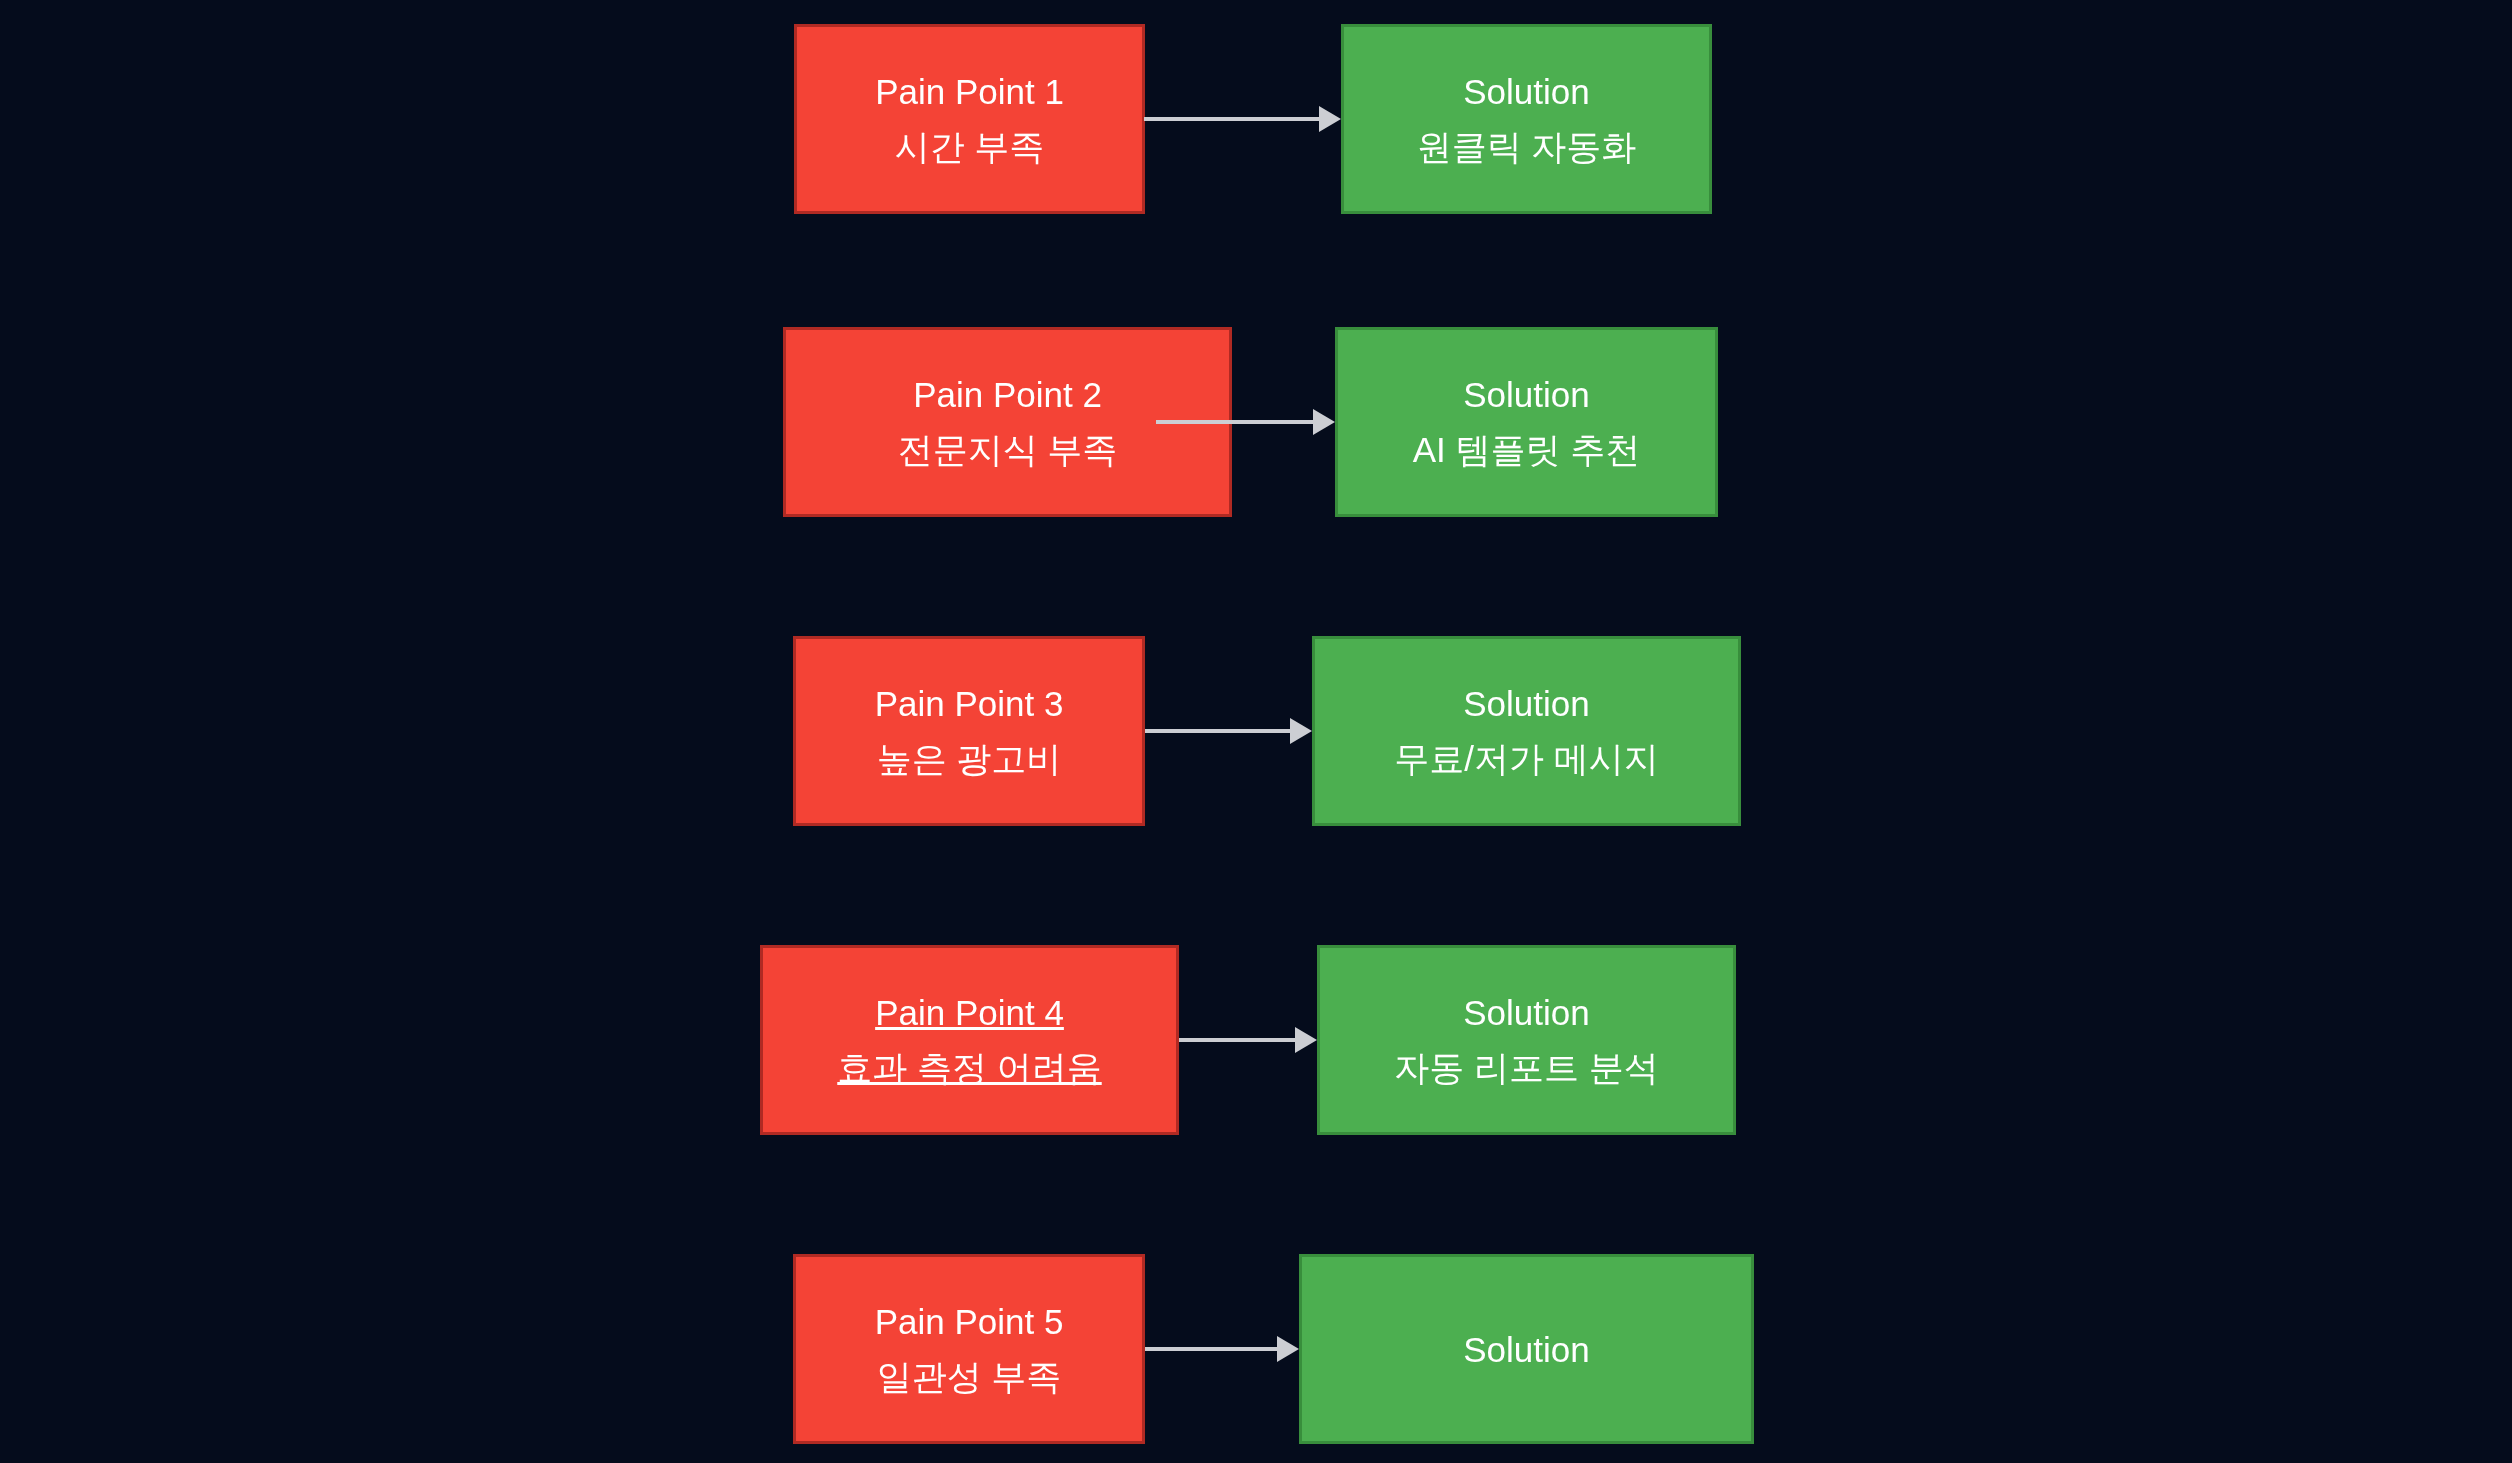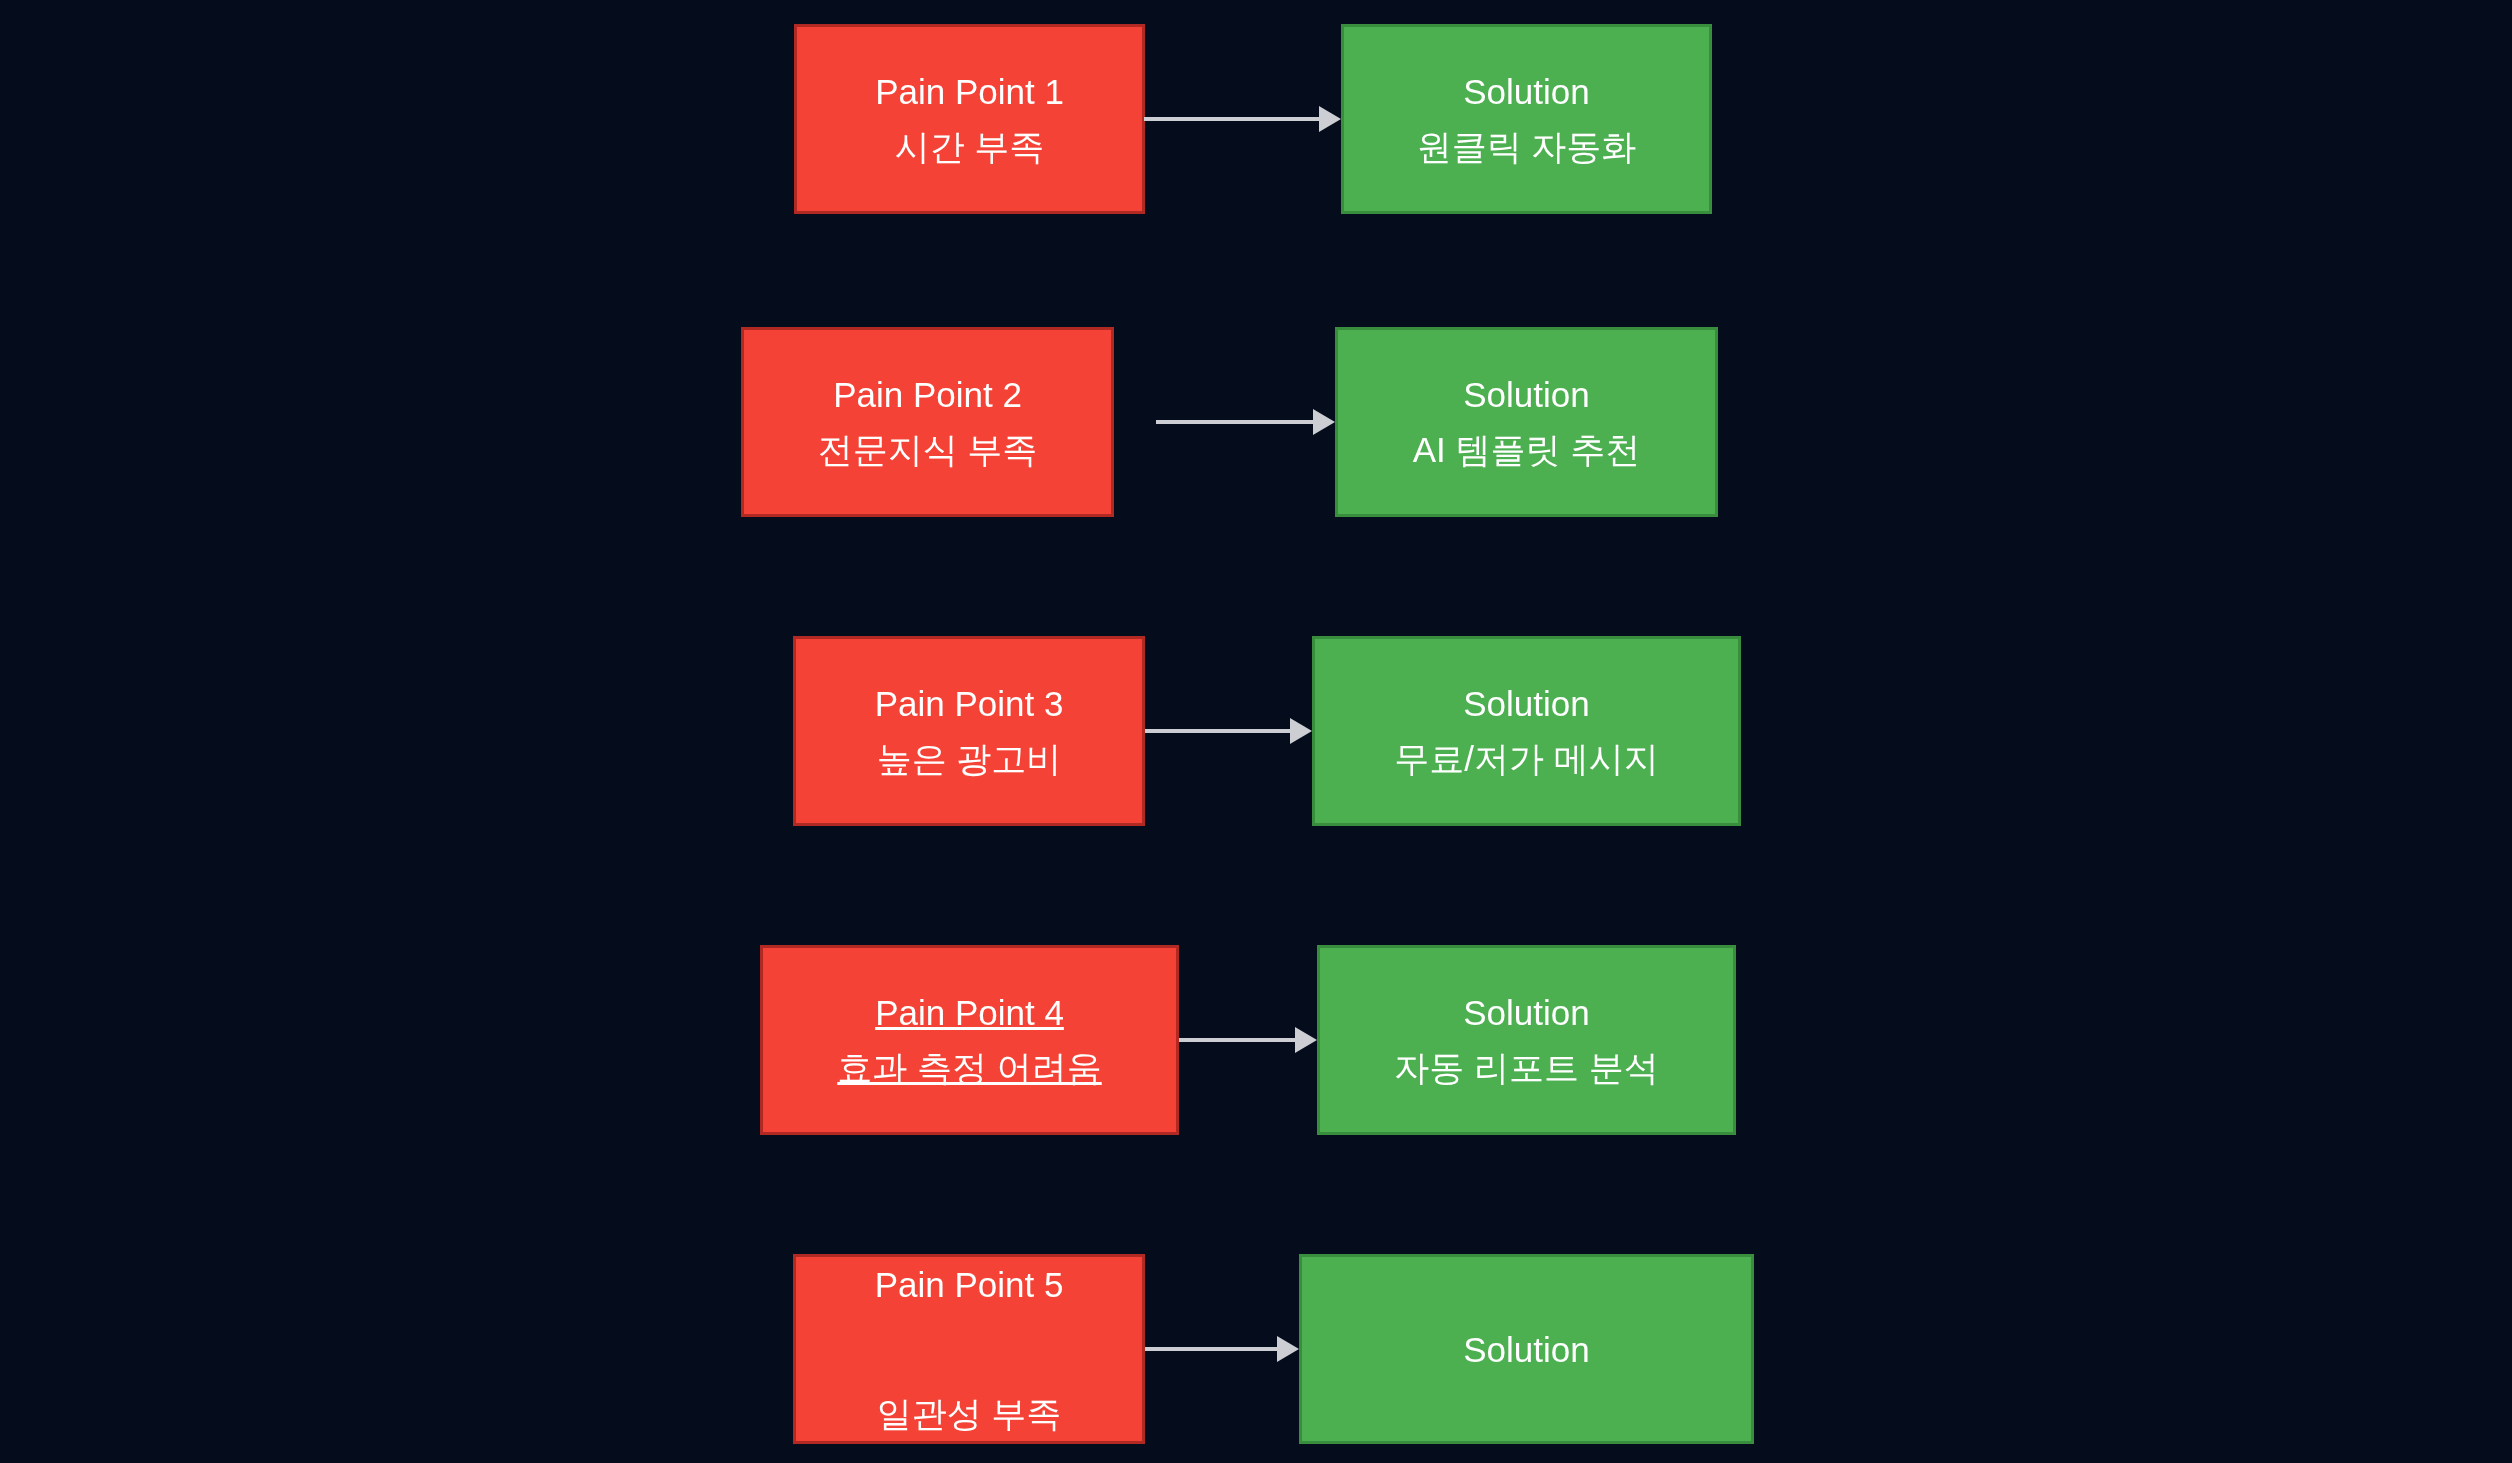--- a/index.html
+++ b/index.html
@@ -65,21 +65,21 @@
       </div>
       <div class="arrow-line" style="left: 1144px; width: 176px;"></div>
       <div class="arrow-head" style="left: 1319px;"></div>
       <div class="box solution" style="left: 1341px; width: 371px;">
         <div class="line title">Solution</div>
         <div class="line desc">원클릭 자동화</div>
       </div>
     </div>
 
     <div class="row" style="top: 327px;">
-      <div class="box pain" style="left: 741px; width: 373px; text-align: center;">
+      <div class="box pain" style="left: 783px; width: 449px; text-align: center;">
         <div class="line title">Pain Point 2</div>
         <div class="line desc">전문지식 부족</div>
       </div>
       <div class="arrow-line" style="left: 1156px; width: 159px;"></div>
       <div class="arrow-head" style="left: 1313px;"></div>
       <div class="box solution" style="left: 1335px; width: 383px;">
         <div class="line title">Solution</div>
         <div class="line desc">AI 템플릿 추천</div>
       </div>
     </div>
@@ -104,21 +104,21 @@
       </div>
       <div class="arrow-line" style="left: 1179px; width: 118px;"></div>
       <div class="arrow-head" style="left: 1295px;"></div>
       <div class="box solution" style="left: 1317px; width: 419px;">
         <div class="line title">Solution</div>
         <div class="line desc">자동 리포트 분석</div>
       </div>
     </div>
 
     <div class="row" style="top: 1254px;">
-      <div class="box pain" style="left: 793px; width: 352px; justify-content: space-between;">
+      <div class="box pain" style="left: 793px; width: 352px;">
         <div class="line title">Pain Point 5</div>
         <div class="line desc">일관성 부족</div>
       </div>
       <div class="arrow-line" style="left: 1145px; width: 134px;"></div>
       <div class="arrow-head" style="left: 1277px;"></div>
       <div class="box solution" style="left: 1299px; width: 455px;">
         <div class="line title">Solution</div>
       </div>
     </div>
   </div>

